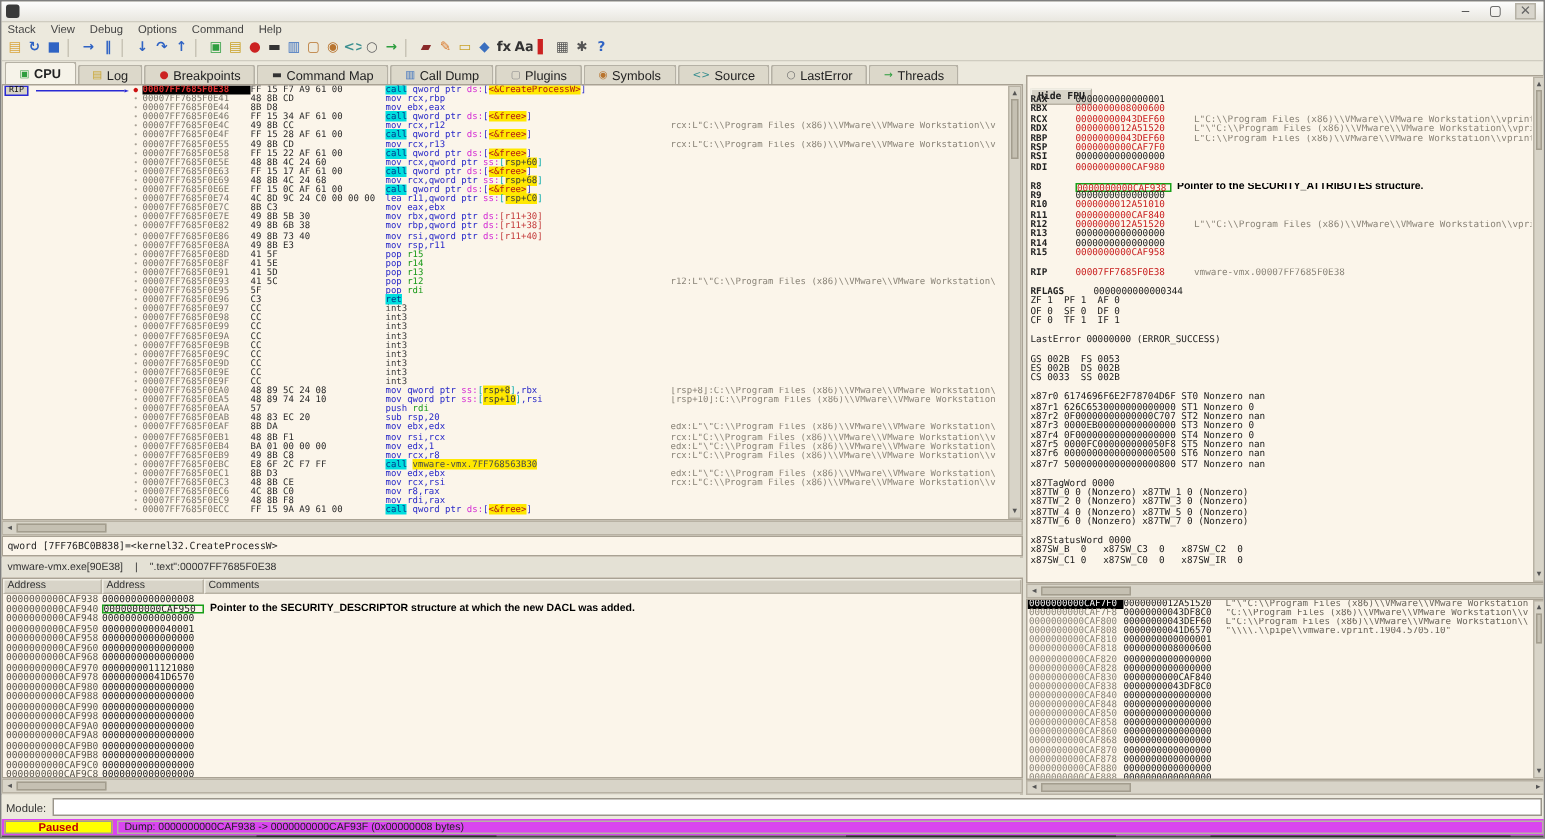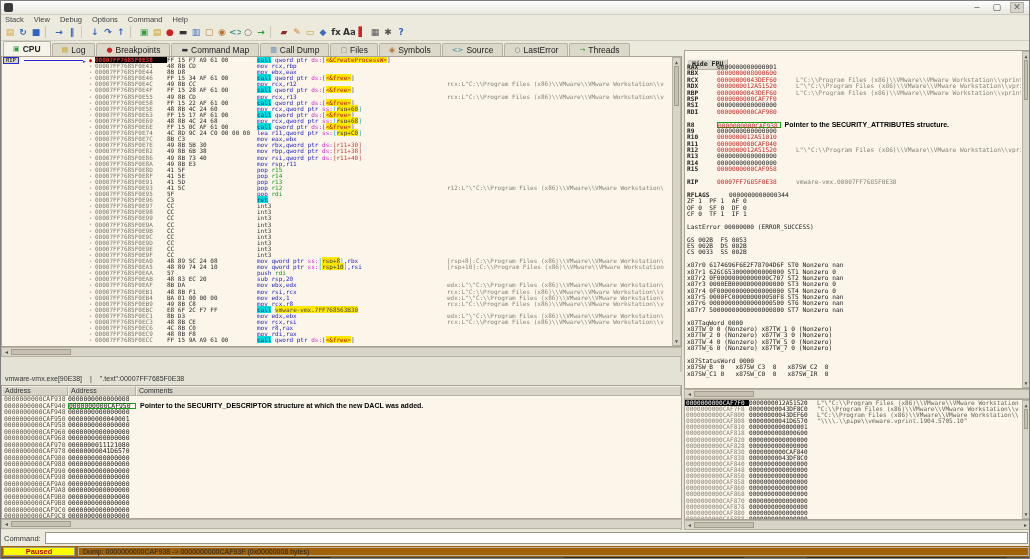--- a/index.html
+++ b/index.html
@@ -91,21 +91,21 @@
   #stack{position:absolute;left:0;top:343px;width:347px;height:121px;background:#fbf5ea;border:1px solid #a9a294;overflow:hidden}
   .strow{display:flex;height:6.1px;line-height:6.2px;font-size:6.1px;white-space:nowrap}
   .staddr{width:64px;flex:none;color:#8a8478;padding-left:1px}
   .strow.sel .staddr{background:#000;color:#f2f2f2}
   .stval{width:68px;flex:none;color:#1a1a1a}
   .stcmt{flex:1;color:#6a655b;overflow:hidden}
   
   #cmdbar{position:absolute;left:0;top:529px;width:1030px;height:16px;background:#ece9dd;display:flex;align-items:center;gap:4px;padding:0 3px}
   #cmdbar label{font-size:7.5px;color:#333}
   #cmdinput{flex:1;height:12px;background:#fff;border:1px solid #9a958a;font-size:8px}
-  #statusbar{position:absolute;left:0;top:545px;width:1030px;height:11px;background:#a16207;display:flex;gap:3px;padding:1px 2px}
+  #statusbar{position:absolute;left:0;top:545px;width:1030px;height:11px;background:#d946ef;display:flex;gap:3px;padding:1px 2px}
   #paused{width:72px;background:#ffff00;border:1px solid #a39d8e;color:#c00000;font-weight:bold;font-size:7.5px;
     text-align:center;line-height:8px}
   #dumpinfo{flex:1;border:1px solid #b8b2a4;font-size:7px;line-height:8px;padding-left:4px;color:#222}
   #bottomstrip{position:absolute;left:0;top:556px;width:1030px;height:3px;background:#4a4a4a;display:flex;gap:3px}
   #bottomstrip div{background:#2b2b2b;height:3px}
 </style>
 </head>
 <body>
 
 <div id="app">
@@ -175,21 +175,21 @@
       <div class="tab">
         <span class="tabicon" style="color: rgb(51, 51, 51);">▬</span>
         <span>Command Map</span>
       </div>
       <div class="tab">
         <span class="tabicon" style="color: rgb(58, 111, 191);">▥</span>
         <span>Call Dump</span>
       </div>
       <div class="tab">
         <span class="tabicon" style="color: rgb(136, 136, 136);">▢</span>
-        <span>Files</span>
+        <span>Plugins</span>
       </div>
       <div class="tab">
         <span class="tabicon" style="color: rgb(184, 116, 46);">◉</span>
         <span>Symbols</span>
       </div>
       <div class="tab">
         <span class="tabicon" style="color: rgb(58, 143, 143);">&lt;&gt;</span>
         <span>Source</span>
       </div>
       <div class="tab">
@@ -636,20 +636,21 @@
         <div class="sb sbv" style="right:0;top:0;width:9px;height:289px">
           <span class="arw">▲</span>
           <span class="thumb"></span>
           <span class="arw" style="margin-top:auto">▼</span>
         </div>
       </div>
       <div class="sb" style="left:0;top:291px;width:681px;height:10px">
         <span class="arw">◄</span>
         <span class="thumb"></span>
       </div>
+      <div id="infoline" class="mono">qword [7FF76BC0B838]=&lt;kernel32.CreateProcessW&gt;</div>
       <div id="modline">
         <span>vmware-vmx.exe[90E38]</span>
         <span>|</span>
         <span>".text":00007FF7685F0E38</span>
       </div>
       <div id="dump" class="mono">
         <div id="dumphead">
             <div style="width: 66px;">Address</div>
             <div style="width: 68px;">Address</div>
             <div style="flex: 1 1 0%;">Comments</div>
@@ -1005,21 +1006,21 @@
       </div>
       <div class="sb" style="left:0;top:464px;width:347px;height:10px">
         <span class="arw">◄</span>
         <span class="thumb"></span>
         <span class="arw" style="margin-left:auto">►</span>
       </div>
     </div>
   </div>
 
   <div id="cmdbar">
-    <label>Command:</label>
+    <label>Module:</label>
     <input id="cmdinput" value="" style="">
   </div>
   <div id="statusbar">
     <div id="paused">Paused</div>
     <div id="dumpinfo">Dump: 0000000000CAF938 -&gt; 0000000000CAF93F (0x00000008 bytes)</div>
   </div>
   <div id="bottomstrip">
     <div style="width:160px;margin-left:170px"></div>
     <div style="width:180px;margin-left:230px"></div>
     <div style="width:200px;margin-left:60px"></div>

